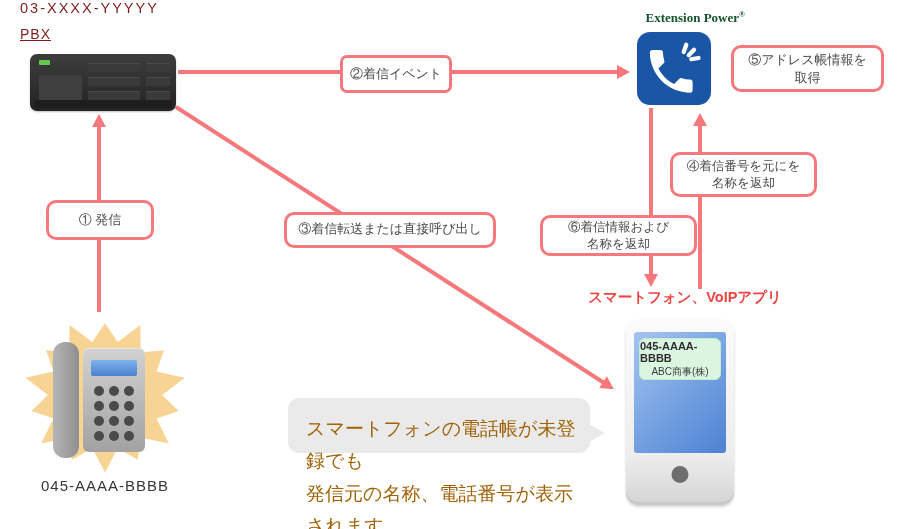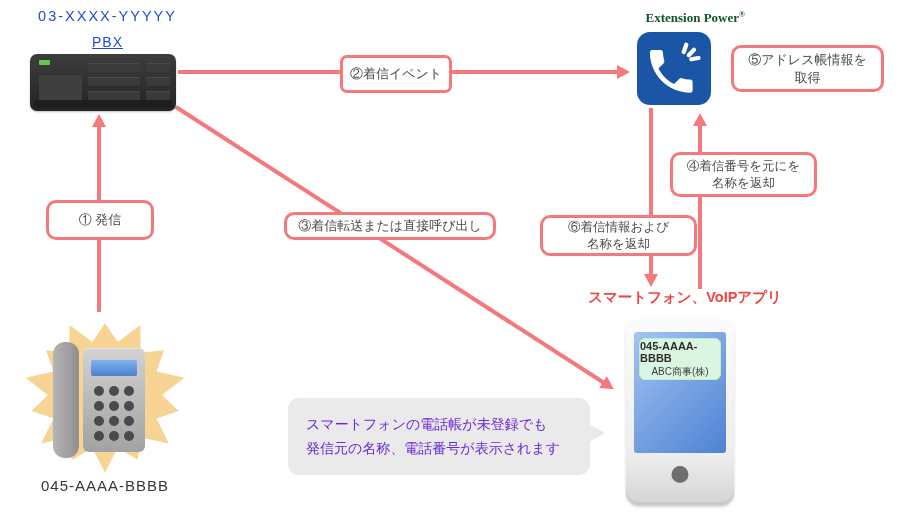--- a/index.html
+++ b/index.html
@@ -27,28 +27,28 @@
   .a4 { left:698px; top:125px; height:164px; }
   .a6 { left:649px; top:108px; height:167px; }
 
   
   .step-box { position:absolute; z-index:3; background:#fff; border:3px solid #f5797c;
               border-radius:10px; display:flex; flex-direction:column; align-items:center;
               justify-content:center; font-size:13px; color:#4a4a4a; text-align:right;
               line-height:1.35; }
   .b1 { left:46px;  top:200px; width:108px; height:40px; }
   .b2 { left:340px; top:55px;  width:112px; height:38px;border-radius:7px; }
-  .b3 { left:284px; top:212px; width:212px; height:28px; }
+  .b3 { left:284px; top:212px; width:212px; height:36px;font-family:Liberation Mono, monospace; }
   .b4 { left:670px; top:152px; width:147px; height:45px; font-size:12.5px; }
   .b5 { left:731px; top:45px;  width:153px; height:47px; }
   .b6 { left:540px; top:215px; width:157px; height:41px; font-size:12.5px; }
 
   
-  .pbx-caption { position:absolute; left:20px; top:8px; width:175px; text-align:center;
-                 color:#1d4ed8; z-index:1; }
+  .pbx-caption { position:absolute; left:20px; top:0; width:175px; text-align:left;
+                 color:#7f1d1d; z-index:1; }
   .pbx-caption .num { font-size:14.5px; letter-spacing:2px; }
   .pbx-caption .typ { font-size:14px; letter-spacing:1px; margin-top:10px;text-decoration:underline; }
   .pbx { position:absolute; left:30px; top:54px; width:146px; height:57px; z-index:4;
          background:linear-gradient(180deg,#3d3d3d,#2b2b2b 70%,#232323);
          border-radius:7px; box-shadow:0 1px 2px rgba(0,0,0,.25); }
   .pbx-led { position:absolute; left:9px; top:6px; width:11px; height:5px;
              background:#62c94e; border-radius:1px; }
   .pbx-panel { position:absolute; left:9px; top:21px; width:43px; height:26px;
                background:#3f3f3f; border-radius:2px; }
   .pbx-bar { position:absolute; height:9px; background:#3a3a3a;
@@ -78,23 +78,23 @@
                   background:linear-gradient(135deg,#a3c4f1,#4d82d3); border-radius:3px; }
   .cid-popup { position:absolute; left:5px; top:6px; width:82px; height:42px;
                background:#daf6e0; border:1px solid #c2ecce; border-radius:6px;
                display:flex; flex-direction:column; align-items:center; justify-content:center; }
   .cid-popup .n1 { font-size:11px; font-weight:bold; color:#2e2e2e; }
   .cid-popup .n2 { font-size:10px; color:#3c3c3c; margin-top:1px; }
   .home-btn { position:absolute; left:50%; transform:translateX(-50%); top:147px;
               width:17px; height:17px; border-radius:50%; background:#6e6e6e; }
 
   
-  .bubble { position:absolute; left:288px; top:398px; width:302px; height:77px;
+  .bubble { position:absolute; left:288px; top:398px; width:302px; height:55px;
             background:#eaeaea; border-radius:11px; z-index:1;
-            padding:15px 14px 0 18px; font-size:14px; color:#6d28d9; line-height:1.7; }
+            padding:15px 14px 0 18px; font-size:19px; color:#a16207; line-height:1.7; }
   .bubble-tail { position:absolute; right:-15px; top:26px; width:0; height:0;
                  border-top:9px solid transparent; border-bottom:9px solid transparent;
                  border-left:16px solid #eaeaea; }
 
   
   .caller-group { position:absolute; left:20px; top:315px; width:170px; height:165px; z-index:1; }
   .burst { position:absolute; left:0; top:0; }
   .handset { position:absolute; left:33px; top:27px; width:26px; height:116px;
              border-radius:12px; background:linear-gradient(90deg,#b5b5b5,#8f8f8f); }
   .dbody { position:absolute; left:63px; top:33px; width:62px; height:104px;

